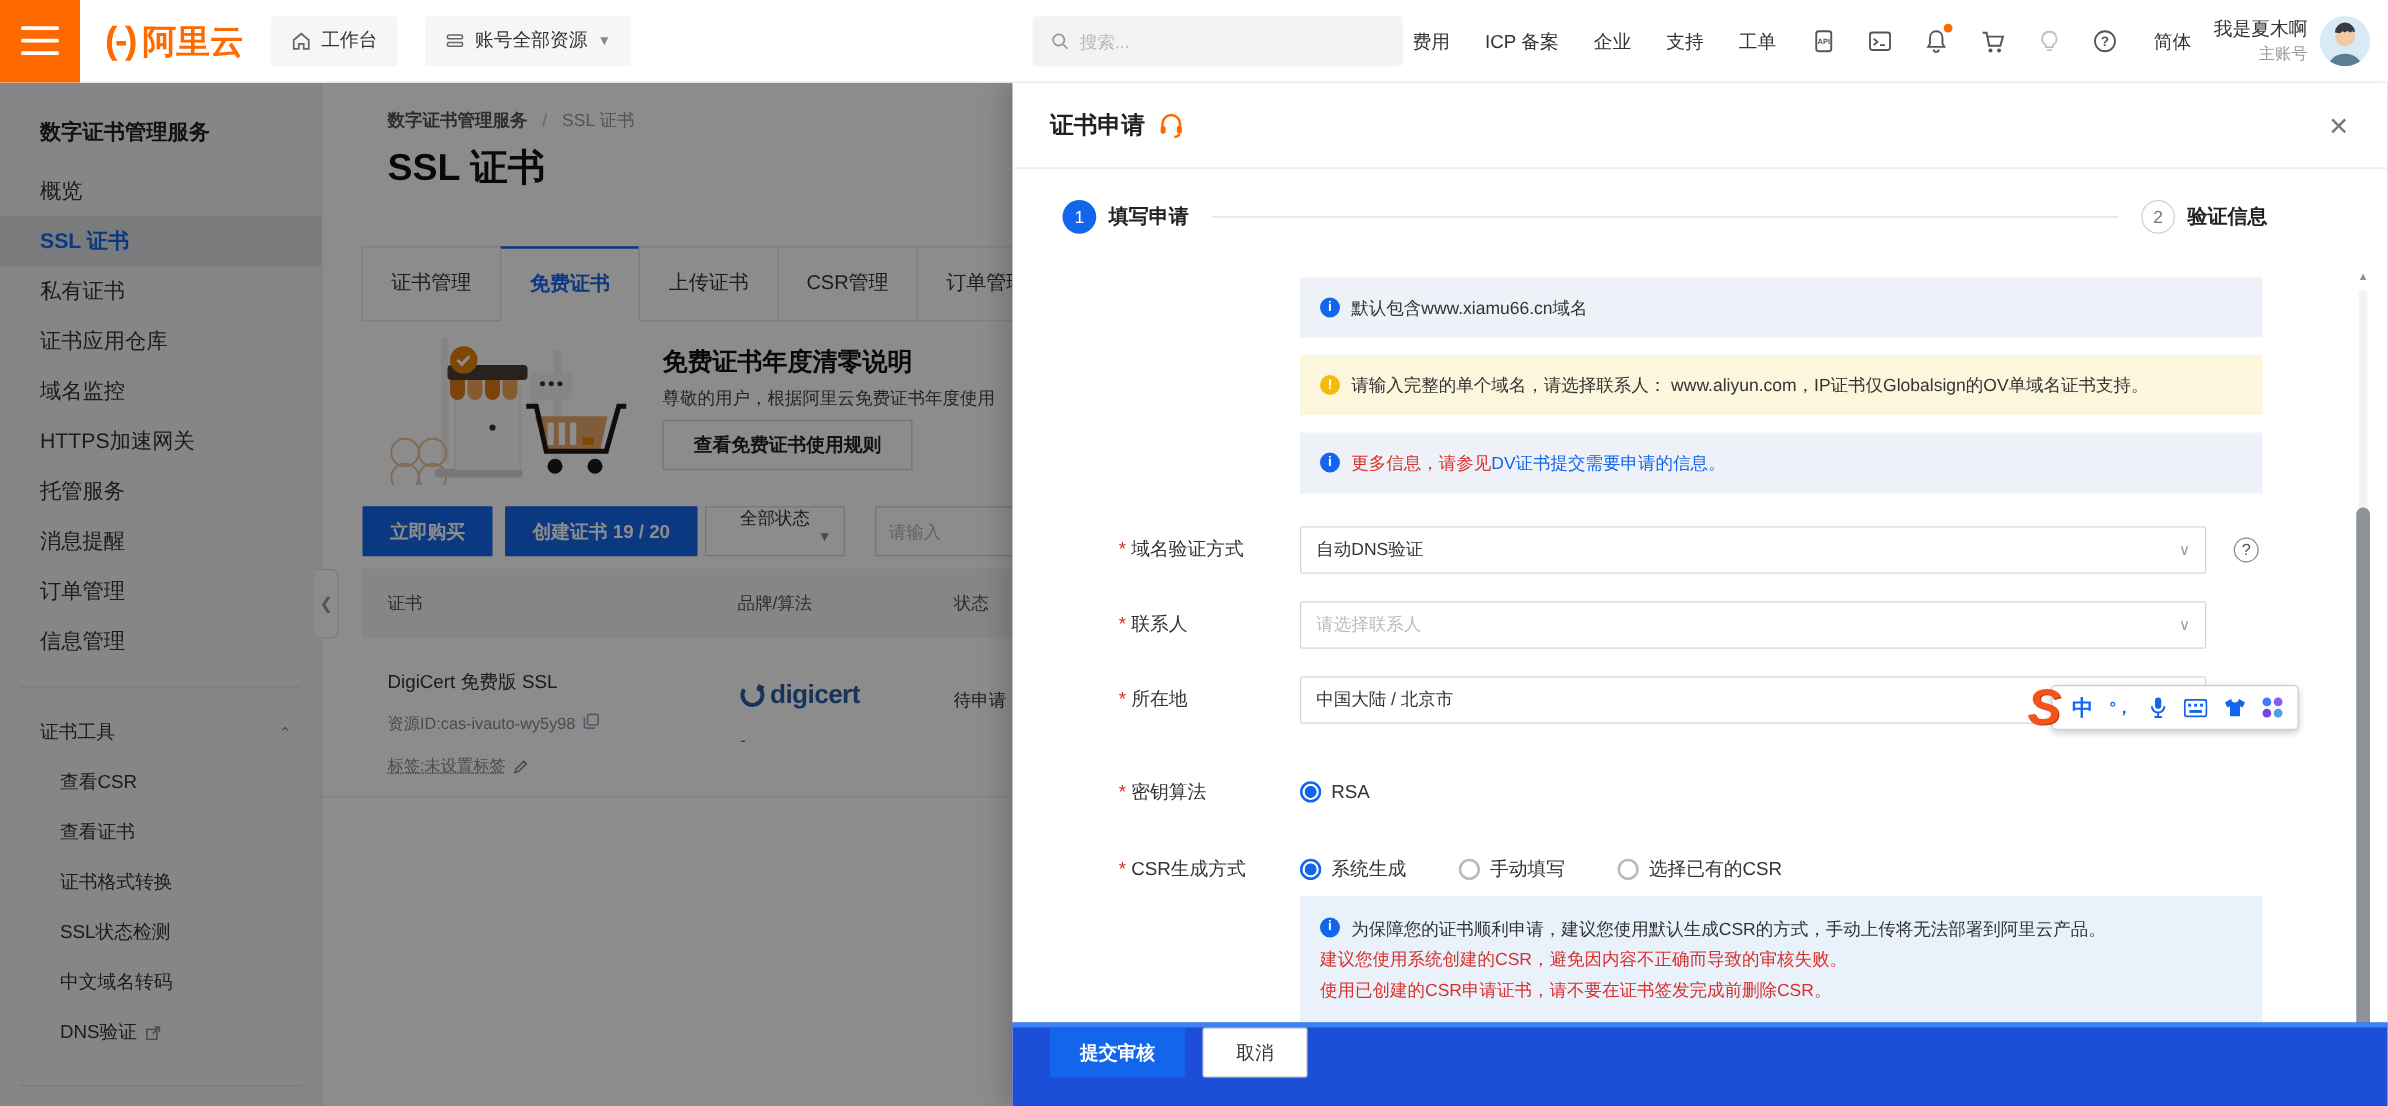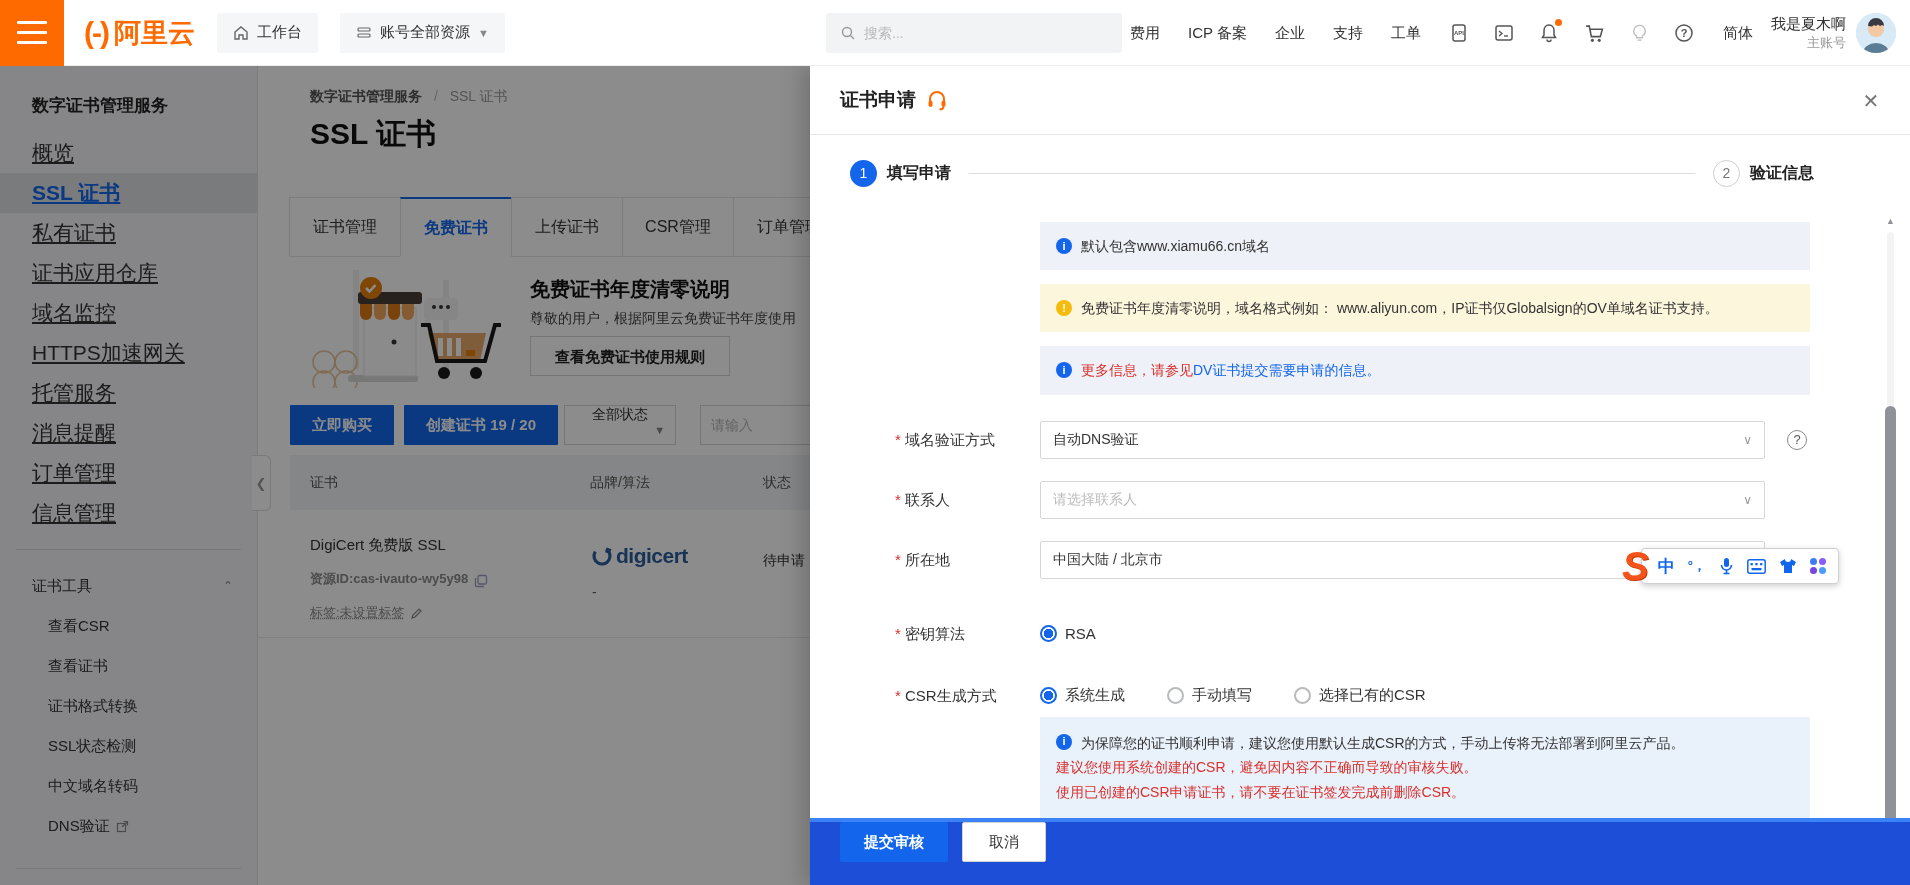--- a/index.html
+++ b/index.html
@@ -32,21 +32,21 @@
   .nav-user { display:flex; align-items:center; gap:10px; cursor:pointer; }
   .nav-user .names { text-align:right; line-height:1.35; }
   .nav-user .uname { font-size:15px; color:#333; }
   .nav-user .urole { font-size:13px; color:#999; }
   .avatar { width:40px; height:40px; border-radius:50%; overflow:hidden; background:#dcebf5; flex:0 0 auto; }
 
   
   .sidebar { position:absolute; top:66px; left:0; bottom:0; width:258px; background:#f4f5f7;
     border-right:1px solid #e3e4e6; overflow:hidden; }
   .sb-title { font-size:17px; font-weight:bold; color:#222; padding:28px 0 16px 32px; }
-  .sb-item { height:40px; line-height:40px; padding-left:32px; font-size:21px; color:#333; cursor:pointer; white-space:nowrap;text-decoration:underline; }
+  .sb-item { height:40px; line-height:40px; padding-left:32px; font-size:17px; color:#333; cursor:pointer; white-space:nowrap; }
   .sb-item.active { background:#dde0e4; color:#1366ec; font-weight:bold; }
   .sb-div { height:1px; background:#ddd; margin:16px 16px; }
   .sb-group { height:40px; line-height:40px; padding:0 24px 0 32px; font-size:15px; color:#333;
     display:flex; align-items:center; cursor:pointer; }
   .sb-group .grp-chev { margin-left:auto; color:#888; font-size:12px; }
   .sb-sub { height:40px; line-height:40px; padding-left:48px; font-size:15px; color:#333; cursor:pointer;
     display:flex; align-items:center; gap:6px; }
 
   
   .main { position:absolute; top:66px; left:258px; width:1652px; bottom:0; background:#fff; }
@@ -72,21 +72,21 @@
     padding:0 10px; font-size:14px; color:#333; margin-left:6px; cursor:pointer;flex-direction:column; }
   .sel-box .chev { margin-left:auto; }
   .mini-input { height:40px; width:200px; border:1px solid #d4d5d7; background:#fff; margin-left:24px;
     font-size:14px; padding:0 10px; color:#333; font-family:inherit; outline:none; }
   .mini-input::placeholder { color:#b5b5b5; }
   .table-head { position:absolute; top:389px; left:32px; width:1200px; height:55px; background:#f3f4f6;
     display:flex; align-items:center; font-size:14px; color:#555; }
   .th1 { width:300px; padding-left:20px; } .th2 { width:173px; } .th3 { flex:1; }
   .table-row { position:absolute; top:444px; left:0; width:1232px; height:128px; border-bottom:1px solid #ececec; }
   .r-name { position:absolute; left:52px; top:26px; font-size:15px; color:#333; }
-  .r-id { position:absolute; left:52px; top:60px; font-size:13px; color:#8a8a8a; display:flex; gap:6px; align-items:flex-end;font-weight:bold; }
+  .r-id { position:absolute; left:52px; top:60px; font-size:13px; color:#8a8a8a; display:flex; gap:6px; align-items:flex-start; }
   .r-tag { position:absolute; left:52px; top:94px; font-size:13px; color:#8a8a8a; text-decoration:underline;
     text-decoration-style:dotted; display:flex; gap:5px; align-items:center; cursor:pointer; }
   .r-brand { position:absolute; left:332px; top:34px; display:flex; align-items:center; gap:2px; }
   .r-brand .dg-text { font-size:21px; font-weight:bold; color:#2a5f9e; letter-spacing:-0.5px; }
   .r-dash { position:absolute; left:334px; top:74px; font-size:14px; color:#666; }
   .r-status { position:absolute; left:505px; top:42px; font-size:14px; color:#333; }
   .collapse-handle { position:absolute; top:455px; left:252px; width:19px; height:56px; background:#fff;
     border:1px solid #dcdcdc; border-left:none; border-radius:0 6px 6px 0; color:#9a9a9a; font-size:13px;
     display:flex; align-items:center; justify-content:center; cursor:pointer; z-index:5; }
 
@@ -406,21 +406,21 @@
   </div>
 
   <div class="d-body">
     <div class="notice-stack">
       <div class="notice info">
         <span class="ic-round ic-info">i</span>
         <span>默认包含www.xiamu66.cn域名</span>
       </div>
       <div class="notice warn">
         <span class="ic-round ic-warn">!</span>
-        <span>免费证书年度清零说明，域名格式例如： www.aliyun.com，IP证书仅Globalsign的OV单域名证书支持。</span>
+        <span>请输入完整的单个域名，请选择联系人： www.aliyun.com，IP证书仅Globalsign的OV单域名证书支持。</span>
       </div>
       <div class="notice info">
         <span class="ic-round ic-info">i</span>
         <span><span class="red">更多信息，请参见</span><span class="blue-link">DV证书提交需要申请的信息。</span></span>
       </div>
     </div>
 
     <div class="frow" style="margin-top:26px;">
       <span class="flabel req">域名验证方式</span>
       <div class="ctl">

